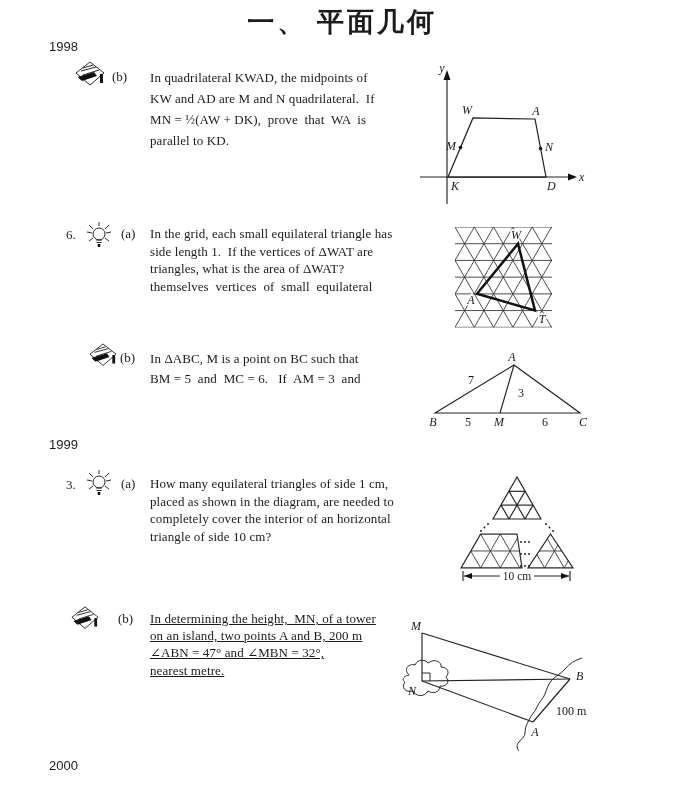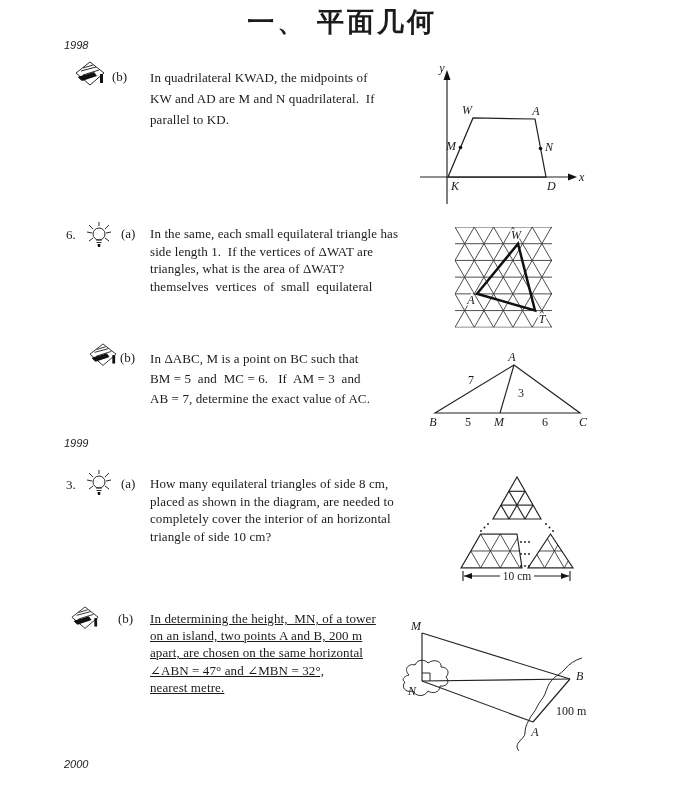--- a/index.html
+++ b/index.html
@@ -1,22 +1,22 @@
 <!DOCTYPE html>
 <html><head>
 <meta charset="utf-8">
 <style>
   html,body{margin:0;padding:0;background:#fff;}
   .page{position:relative;width:684px;height:801px;background:#ffffff;overflow:hidden;
         font-family:"Liberation Serif","DejaVu Serif",serif;color:#1b1b1b;}
   .title{position:absolute;top:4px;left:0;width:100%;text-align:center;
          font-size:27px;font-weight:700;letter-spacing:3px;
          font-family:"Liberation Serif","DejaVu Serif",serif;}
-  .year{position:absolute;left:64px;font-size:11px;
-        font-family:"Liberation Sans","DejaVu Sans",sans-serif;font-style:italic;}
+  .year{position:absolute;left:49px;font-size:13px;
+        font-family:"Liberation Sans","DejaVu Sans",sans-serif;}
   .pnum{position:absolute;left:66px;font-size:13px;}
   .plabel{position:absolute;font-size:13px;}
   .ptext{position:absolute;left:150px;font-size:13px;letter-spacing:0.1px;}
   .ptext .line{white-space:pre;}
   .lh21 .line{line-height:21px;}
   .lh175 .line{line-height:17.5px;}
   .lh20 .line{line-height:20px;}
   .lh172 .line{line-height:17.2px;text-decoration:underline;}
   .diagram{position:absolute;}
   svg{overflow:visible;}
@@ -48,20 +48,21 @@
     <line class="thin" x1="7" y1="10" x2="22" y2="6"></line>
     <line class="thin" x1="9" y1="14" x2="25" y2="9"></line>
     <polygon class="fillb" points="4,16 20,11 23,15 8,20"></polygon>
     <polygon class="fillb" points="4,16 10,14 12,18 7,19"></polygon>
     <rect class="fillb" x="26" y="13" width="3" height="9"></rect>
   </svg>
   <div class="plabel" style="left:112px;top:69px">(b)</div>
   <div class="ptext lh21" style="top:67px">
     <div class="line">In quadrilateral KWAD, the midpoints of</div>
     <div class="line">KW and AD are M and N quadrilateral.  If</div>
+    <div class="line">MN = ½(AW + DK),  prove  that  WA  is</div>
     <div class="line">parallel to KD.</div>
   </div>
 
   <svg class="diagram" style="left:415px;top:58px" width="175" height="150" viewBox="0 0 175 150">
     <line class="ln" x1="32" y1="20" x2="32" y2="146"></line>
     <polygon class="fillb" points="32,12 28.5,22 35.5,22"></polygon>
     <line class="ln" x1="5" y1="119" x2="156" y2="119"></line>
     <polygon class="fillb" points="162,119 153,115.5 153,122.5"></polygon>
     <polygon class="ln" points="33,119 58,60 120,61 131,119" style="stroke-width:1.25"></polygon>
     <circle class="fillb" cx="45.5" cy="89.5" r="1.8"></circle>
@@ -85,21 +86,21 @@
     <line class="thin" x1="15" y1="6" x2="15" y2="2"></line>
     <line class="thin" x1="9" y1="9" x2="5" y2="5"></line>
     <line class="thin" x1="21" y1="9" x2="25" y2="5"></line>
     <line class="thin" x1="8" y1="13" x2="3" y2="12"></line>
     <line class="thin" x1="22" y1="13" x2="27" y2="12"></line>
     <line class="thin" x1="9" y1="18" x2="5" y2="21"></line>
     <line class="thin" x1="21" y1="18" x2="25" y2="21"></line>
   </svg>
   <div class="plabel" style="left:121px;top:226px">(a)</div>
   <div class="ptext lh175" style="top:225px">
-    <div class="line">In the same, each small equilateral triangle has</div>
+    <div class="line">In the grid, each small equilateral triangle has</div>
     <div class="line">side length 1.  If the vertices of ΔWAT are</div>
     <div class="line">triangles, what is the area of ΔWAT?</div>
     <div class="line">themselves  vertices  of  small  equilateral</div>
   </div>
 
   <svg class="diagram" style="left:450px;top:220px" width="112" height="114" viewBox="0 0 112 114">
     <defs>
       <clipPath id="clip-grid">
           <rect x="5" y="7" width="97" height="100.5"></rect>
         </clipPath>
@@ -144,21 +145,20 @@
     <line class="thin" x1="7" y1="10" x2="22" y2="6"></line>
     <line class="thin" x1="9" y1="14" x2="25" y2="9"></line>
     <polygon class="fillb" points="4,16 20,11 23,15 8,20"></polygon>
     <polygon class="fillb" points="4,16 10,14 12,18 7,19"></polygon>
     <rect class="fillb" x="26" y="13" width="3" height="9"></rect>
   </svg>
   <div class="plabel" style="left:120px;top:350px">(b)</div>
   <div class="ptext lh20" style="top:349px">
     <div class="line">In ΔABC, M is a point on BC such that</div>
     <div class="line">BM = 5  and  MC = 6.   If  AM = 3  and</div>
-    <div class="line">AB = 7, determine the exact value of AC.</div>
   </div>
 
   <svg class="diagram" style="left:425px;top:348px" width="170" height="82" viewBox="0 0 170 82">
     <polygon class="ln" points="10,65 89,17 155,65"></polygon>
     <line class="ln" x1="89" y1="17" x2="75" y2="65"></line>
     <text class="it" x="87" y="13" text-anchor="middle">A</text>
     <text class="it" x="8" y="78" text-anchor="middle">B</text>
     <text class="it" x="158" y="78" text-anchor="middle">C</text>
     <text class="it" x="74" y="78" text-anchor="middle">M</text>
     <text x="46" y="36" text-anchor="middle">7</text>
@@ -176,21 +176,21 @@
     <line class="thin" x1="15" y1="6" x2="15" y2="2"></line>
     <line class="thin" x1="9" y1="9" x2="5" y2="5"></line>
     <line class="thin" x1="21" y1="9" x2="25" y2="5"></line>
     <line class="thin" x1="8" y1="13" x2="3" y2="12"></line>
     <line class="thin" x1="22" y1="13" x2="27" y2="12"></line>
     <line class="thin" x1="9" y1="18" x2="5" y2="21"></line>
     <line class="thin" x1="21" y1="18" x2="25" y2="21"></line>
   </svg>
   <div class="plabel" style="left:121px;top:476px">(a)</div>
   <div class="ptext lh175" style="top:475px">
-    <div class="line">How many equilateral triangles of side 8 cm,</div>
+    <div class="line">How many equilateral triangles of side 1 cm,</div>
     <div class="line">placed as shown in the diagram, are needed to</div>
     <div class="line">completely cover the interior of an horizontal</div>
     <div class="line">triangle of side 10 cm?</div>
   </div>
 
   <svg class="diagram" style="left:455px;top:466px" width="135" height="122" viewBox="0 0 135 122">
     <defs>
       <clipPath id="clip-covL">
           <polygon points="6,102 25.6,68 62,68 67,102"></polygon>
         </clipPath>
@@ -278,21 +278,20 @@
     <line class="thin" x1="7" y1="10" x2="22" y2="6"></line>
     <line class="thin" x1="9" y1="14" x2="25" y2="9"></line>
     <polygon class="fillb" points="4,16 20,11 23,15 8,20"></polygon>
     <polygon class="fillb" points="4,16 10,14 12,18 7,19"></polygon>
     <rect class="fillb" x="26" y="13" width="3" height="9"></rect>
   </svg>
   <div class="plabel" style="left:118px;top:611px">(b)</div>
   <div class="ptext lh172" style="top:610px">
     <div class="line">In determining the height,  MN, of a tower</div>
     <div class="line">on an island, two points A and B, 200 m</div>
-    <div class="line">apart, are chosen on the same horizontal</div>
     <div class="line">∠ABN = 47° and ∠MBN = 32°,</div>
     <div class="line">nearest metre.</div>
   </div>
 
   <svg class="diagram" style="left:395px;top:603px" width="265" height="150" viewBox="0 0 265 150">
     <path class="thin" d="M 14,72 C 8,66 14,60 20,62 C 23,55 31,57 33,60 C 40,55 47,59 46,64 C 53,64 55,70 51,74 C 56,80 50,84 45,83 C 45,90 37,91 33,88 C 29,95 20,93 18,88 C 10,90 6,84 10,79 C 6,77 9,73 14,72 Z"></path>
     <line class="ln" x1="27" y1="30" x2="27" y2="78"></line>
     <polyline class="thin" points="27,70 35,70 35,78"></polyline>
     <line class="ln" x1="27" y1="30" x2="175" y2="76"></line>
     <line class="ln" x1="27" y1="78" x2="175" y2="76"></line>

